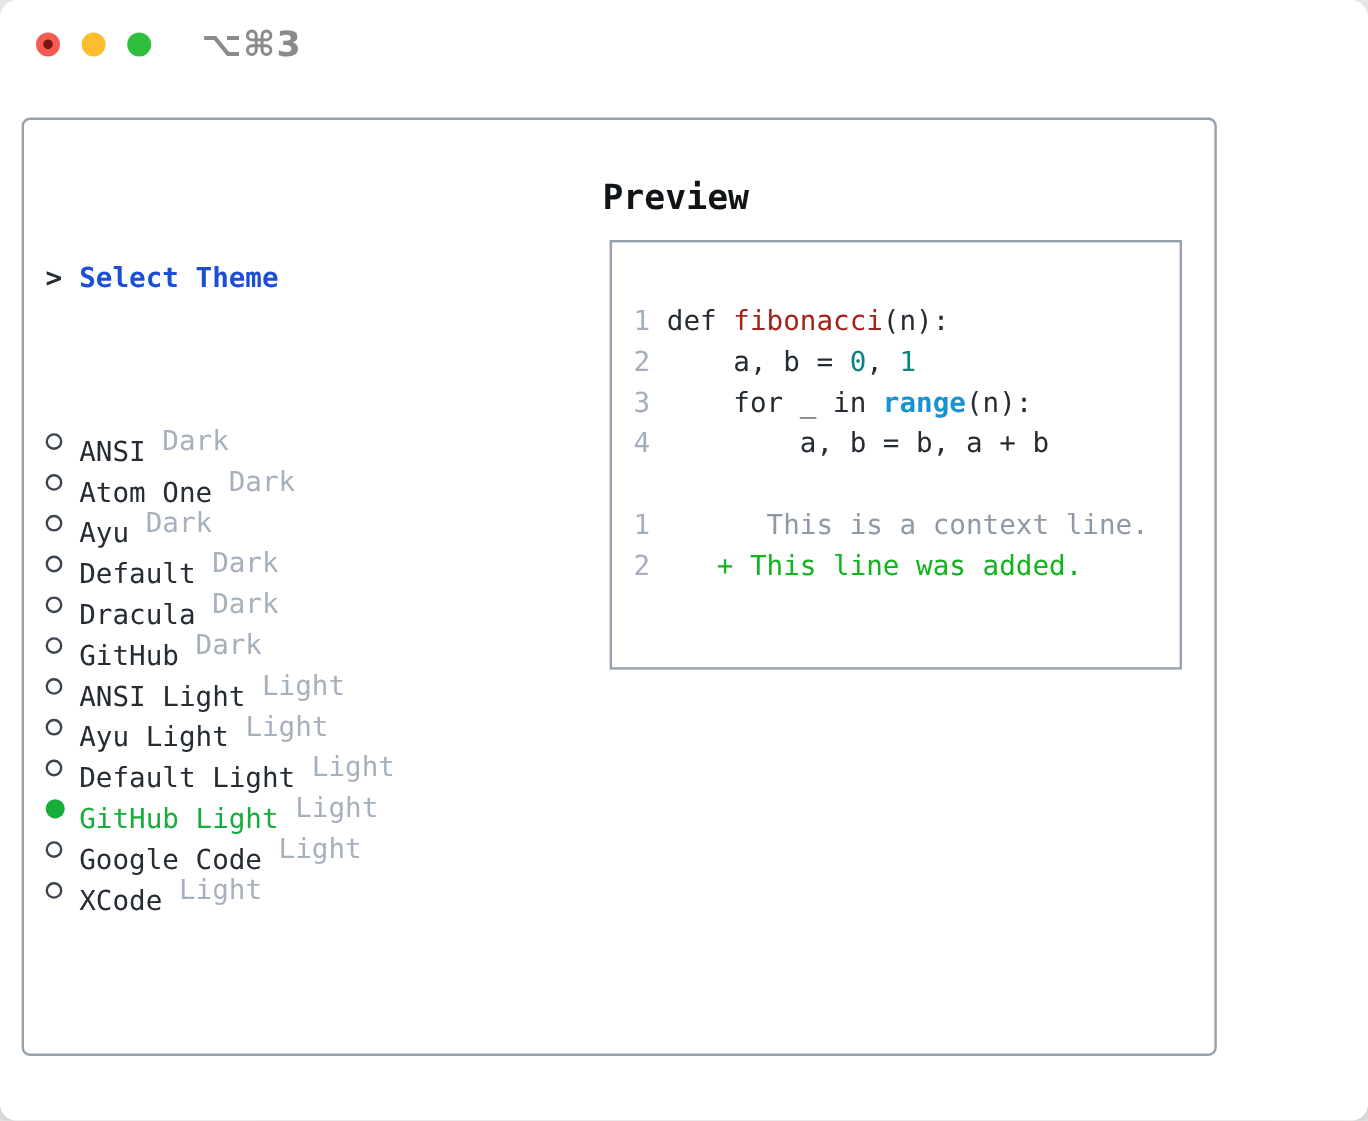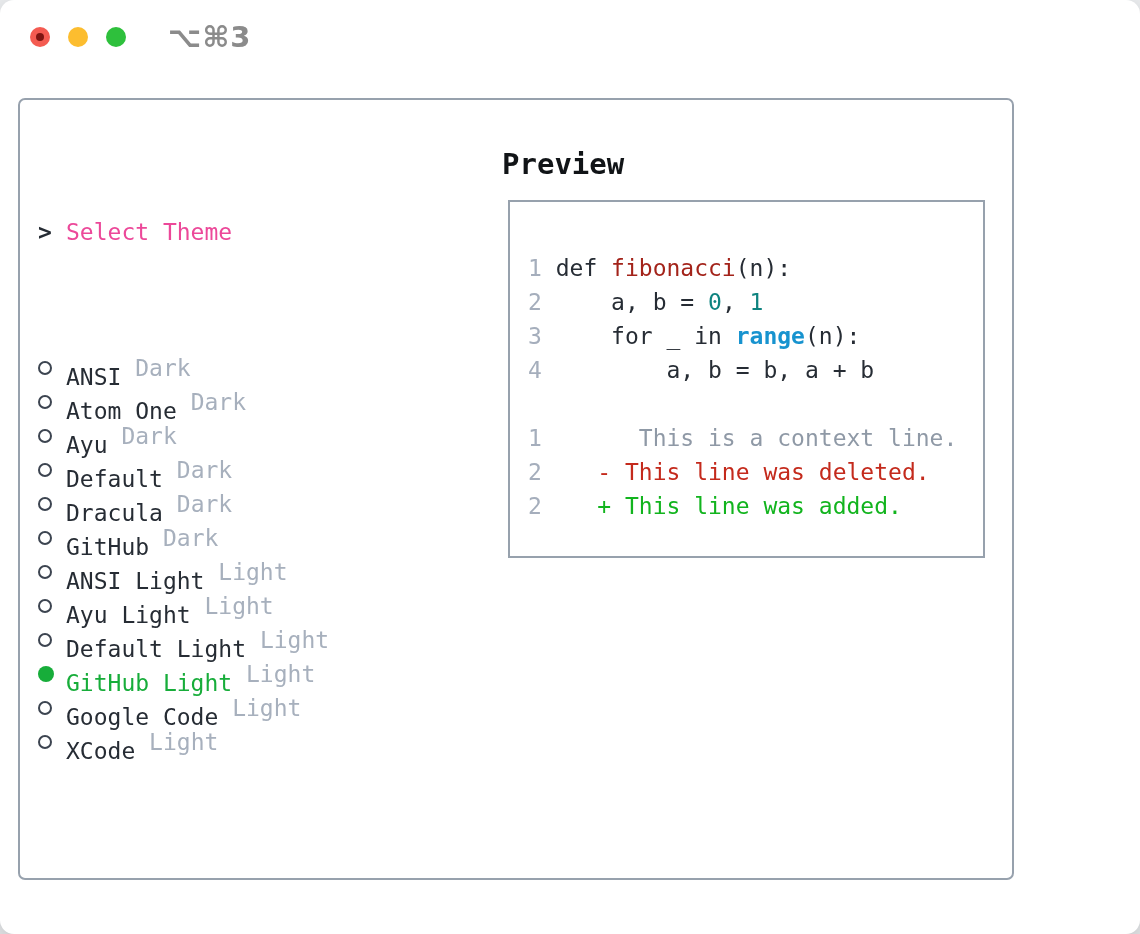--- a/index.html
+++ b/index.html
@@ -49,21 +49,21 @@
   .icon-cell { flex:0 0 28px; width:28px; display:flex; align-items:center; }
   .radio {
     width:14px; height:14px; border-radius:50%;
     border:2px solid #3c4450; background:transparent;
   }
   .radio.on { width:16px; height:16px; border:none; background: var(--green); }
   .prompt { font-weight:bold; color:var(--text); }
   .t-name { color: var(--text); margin-top: 18px; }
   .t-name.sel { color: var(--green); }
   .t-variant { color: var(--muted); }
-  .section-label { font-weight:normal; color:#ec4899; }
+  .section-label { font-weight:bold; color:#1d4ed8; }
   .spacer { height:34px; }
 
   
   .preview-label {
     position:absolute; left:482px; top:47px; height:34px; line-height:34px;
     font-size:29px; font-weight:bold; color:#111417;
   }
   .preview-box {
     position:absolute; left:488px; top:100px;
     width:477px; height:358px;
@@ -123,19 +123,18 @@
 
     <div class="preview-box">
       <div>
           <div class="cline"><span class="tk-ln">1 </span><span class="tk-kw">def </span><span class="tk-fn">fibonacci</span><span class="tk-plain">(n):</span></div>
           <div class="cline"><span class="tk-ln">2 </span><span class="tk-plain">    a, b = </span><span class="tk-num">0</span><span class="tk-plain">, </span><span class="tk-num">1</span></div>
           <div class="cline"><span class="tk-ln">3 </span><span class="tk-kw">    for _ in </span><span class="tk-builtin">range</span><span class="tk-plain">(n):</span></div>
           <div class="cline"><span class="tk-ln">4 </span><span class="tk-plain">        a, b = b, a + b</span></div>
         </div>
       <div class="diff-block">
           <div class="cline"><span class="tk-ln">1</span><span class="tk-ctx">       This is a context line.</span></div>
-          <div class="cline"><span class="tk-ln">2</span><span class="tk-plain">    </span><span class="tk-del">- This line was deleted.</span></div>
           <div class="cline"><span class="tk-ln">2</span><span class="tk-plain">    </span><span class="tk-add">+ This line was added.</span></div>
         </div>
     </div>
 
   </div>
 </div>
 
 </body></html>

